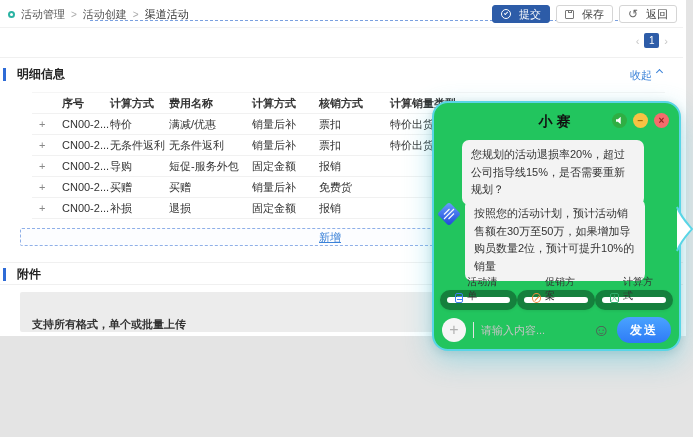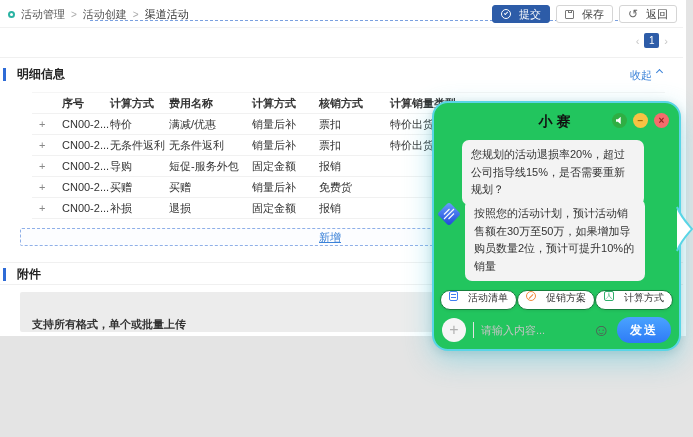--- a/index.html
+++ b/index.html
@@ -64,21 +64,21 @@
   .ctl-sound { background:#2fae43; }
   .icon-speaker { width:8px; height:8px; background:#fff; clip-path:polygon(0 35%,30% 35%,65% 2%,65% 98%,30% 65%,0 65%); }
   .ctl-min { background:#f7c244; color:#9a6b00; }
   .ctl-close { background:#f56c6c; color:#8e1f1f; }
   .bubble { background:#f3f3f3; border-radius:7px; padding:6px 9px; font-size:11px; line-height:17.5px; color:#333; }
   .msg1 { position:absolute; left:28px; top:37px; width:182px; }
   .msg-row2 { position:absolute; left:2px; top:96px; display:flex; align-items:flex-start; }
   .avatar { width:26px; height:26px; margin:2px 3px 0 0; flex:none; }
   .msg2 { width:180px; }
   .chips { position:absolute; left:6px; right:6px; top:187px; display:flex; justify-content:space-between; }
-  .chip { height:20px; background:#fff; border:1px solid #15803d; border-radius:11px; display:flex; align-items:flex-start; gap:10px; padding:0 8px; font-size:10px; color:#333; box-shadow:0 1px 3px rgba(0,0,0,.08); cursor:pointer; }
+  .chip { height:20px; background:#fff; border:7px solid #15803d; border-radius:11px; display:flex; align-items:flex-end; gap:4px; padding:0 8px; font-size:10px; color:#333; box-shadow:0 1px 3px rgba(0,0,0,.08); cursor:pointer; }
   .icon-doc { width:9px; height:10px; border:1px solid #3f7ef0; border-radius:2px; position:relative; }
   .icon-doc i { position:absolute; left:1px; top:2px; width:5px; border-top:1px solid #3f7ef0; box-shadow:0 3px 0 #3f7ef0; }
   .icon-promo { width:10px; height:10px; border:1px solid #f28a3d; border-radius:50%; position:relative; }
   .icon-promo i { position:absolute; left:1px; top:4px; width:6px; border-top:1px solid #f28a3d; transform:rotate(-45deg); }
   .icon-person { width:10px; height:10px; border:1px solid #2fae6b; border-radius:2px; color:#2fae6b; font-size:7px; display:flex; align-items:center; justify-content:center; font-style:normal; }
   .input-row { position:absolute; left:8px; right:8px; top:212px; height:30px; display:flex; align-items:center; }
   .plus-btn { width:24px; height:24px; border-radius:50%; background:#f5f5f5; color:#b0b0b0; font-size:16px; display:flex; align-items:center; justify-content:center; cursor:pointer; flex:none; }
   .vsep { width:1px; height:16px; background:#e2e2e2; margin:0 7px; }
   .chat-input { flex:1; min-width:0; border:none; outline:none; font-size:11px; color:#333; font-family:"Liberation Sans",sans-serif; background:transparent; }
   .chat-input::placeholder { color:#c4c4c4; }

